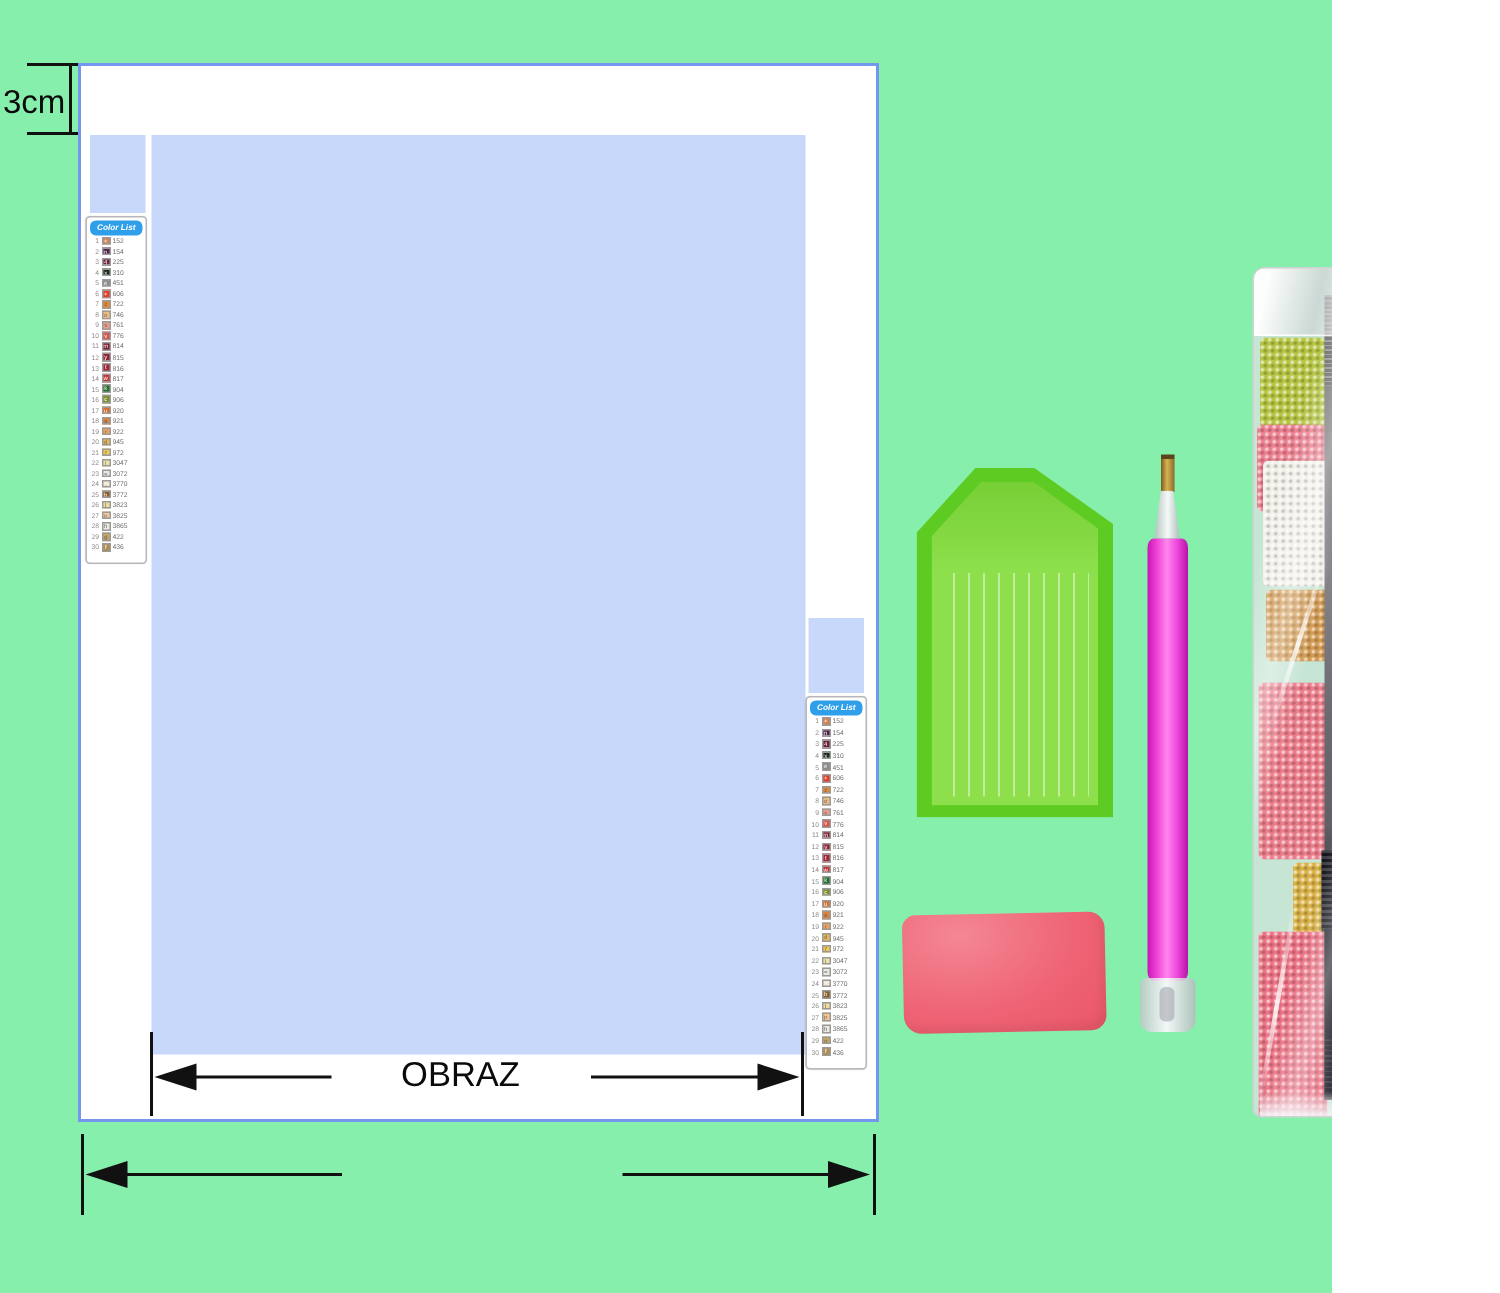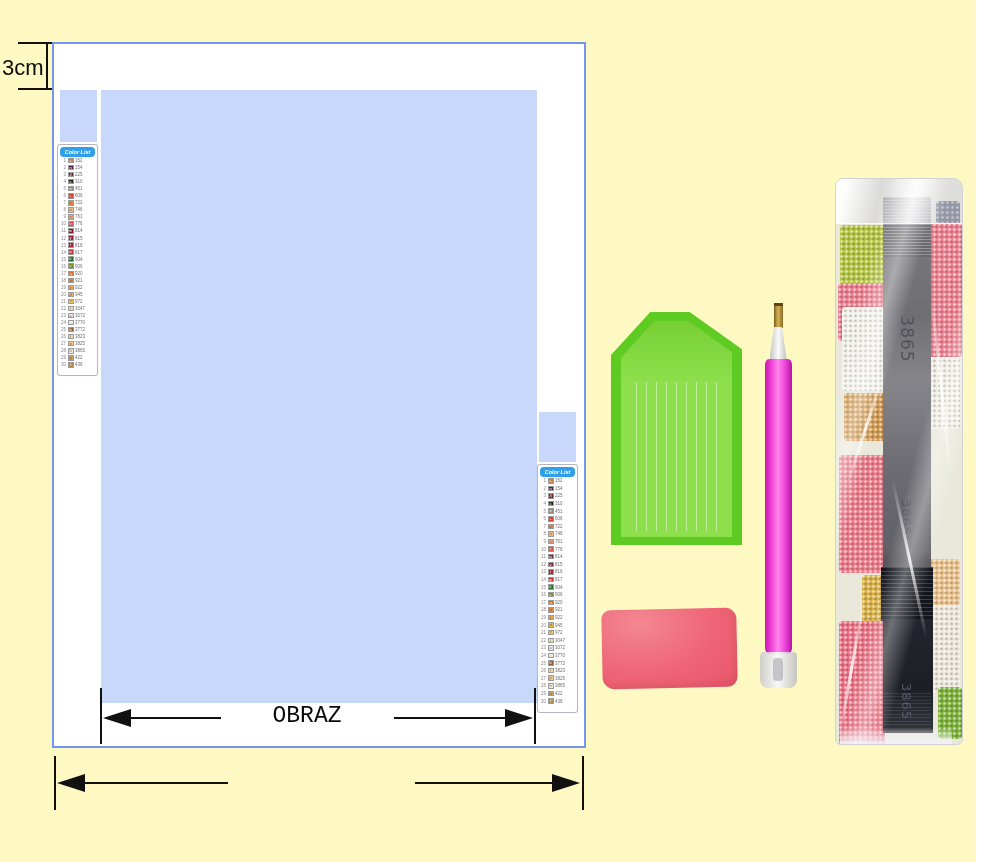--- a/index.html
+++ b/index.html
@@ -1,16 +1,16 @@
 <!DOCTYPE html>
 <html style="--canvas-border: #7496ec; --print-area: #c8d8fb; --list-header: #2e9fe8; --tray-rim: #5ecb22; --tray-face: #8de04c; --pen-body: #ee3fd6; --wax: #ee6375; --bag-strip: #6e6e73;"><head>
 <meta charset="utf-8">
 <style>
   html,body{margin:0;padding:0;background:#fff;}
-  .scene{position:relative;width:976px;height:862px;background:#fef9c3;overflow:hidden;
+  .scene{position:relative;width:888px;height:862px;background:#86efac;overflow:hidden;
          font-family:"Liberation Sans","DejaVu Sans",sans-serif;}
   .line{position:absolute;background:#111;}
 
   
   .canvas-sheet{position:absolute;left:52px;top:42px;width:534px;height:706px;
     box-sizing:border-box;border:2px solid var(--canvas-border,#7496ec);background:#fff;}
   .canvas-title{position:absolute;left:112px;top:50px;font-size:34px;color:#0a0a0a;
     letter-spacing:0.5px;}
   .print-area{position:absolute;left:101px;top:90px;width:436px;height:613px;
     background:var(--print-area,#c8d8fb);}
@@ -31,21 +31,21 @@
   .cl-swatch{width:6px;height:5.5px;flex:none;border:0.5px solid #9a9a9a;box-sizing:border-box;
     font-size:4px;line-height:4.5px;text-align:center;overflow:hidden;}
   .cl-code{font-size:4.5px;color:#6e6e6e;flex:1;overflow:hidden;white-space:nowrap;}
 
   
   .arrowhead{position:absolute;width:0;height:0;border-top:9px solid transparent;
     border-bottom:9px solid transparent;}
   .ah-left{border-right:28px solid #111;}
   .ah-right{border-left:28px solid #111;}
   .image-label{position:absolute;left:252px;top:703px;width:110px;text-align:center;
-    font-size:23px;color:#0a0a0a;font-family:Liberation Mono, monospace;}
+    font-size:23px;color:#0a0a0a;}
 
   
   .tray{position:absolute;left:611px;top:312px;width:131px;height:233px;}
   .tray-body{position:absolute;inset:0;background:var(--tray-rim,#5ecb22);
     clip-path:polygon(0 18.5%,30% 0,60% 0,100% 16%,100% 100%,0 100%);}
   .tray-face{position:absolute;left:10px;right:10px;top:9px;bottom:8px;
     background:linear-gradient(180deg,#77cf35 0%,var(--tray-face,#8de04c) 28%,var(--tray-face,#8de04c) 100%);
     clip-path:polygon(0 17%,30% 0,61% 0,100% 14.5%,100% 100%,0 100%);}
   .tray-ridges{position:absolute;left:16px;right:16px;top:70px;bottom:14px;
     background:repeating-linear-gradient(90deg,transparent 0 8.5px,rgba(255,255,255,.45) 8.5px 10px);}

